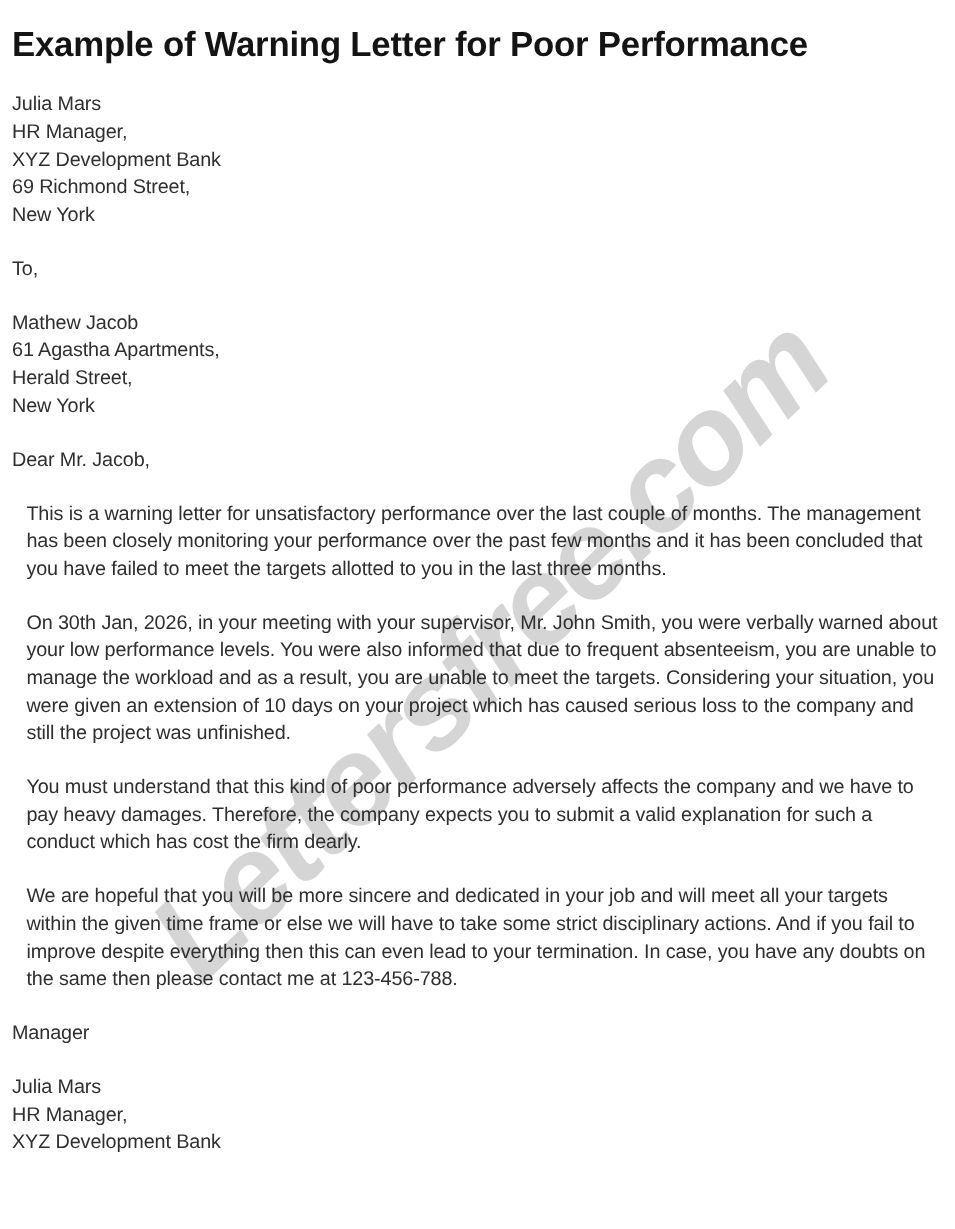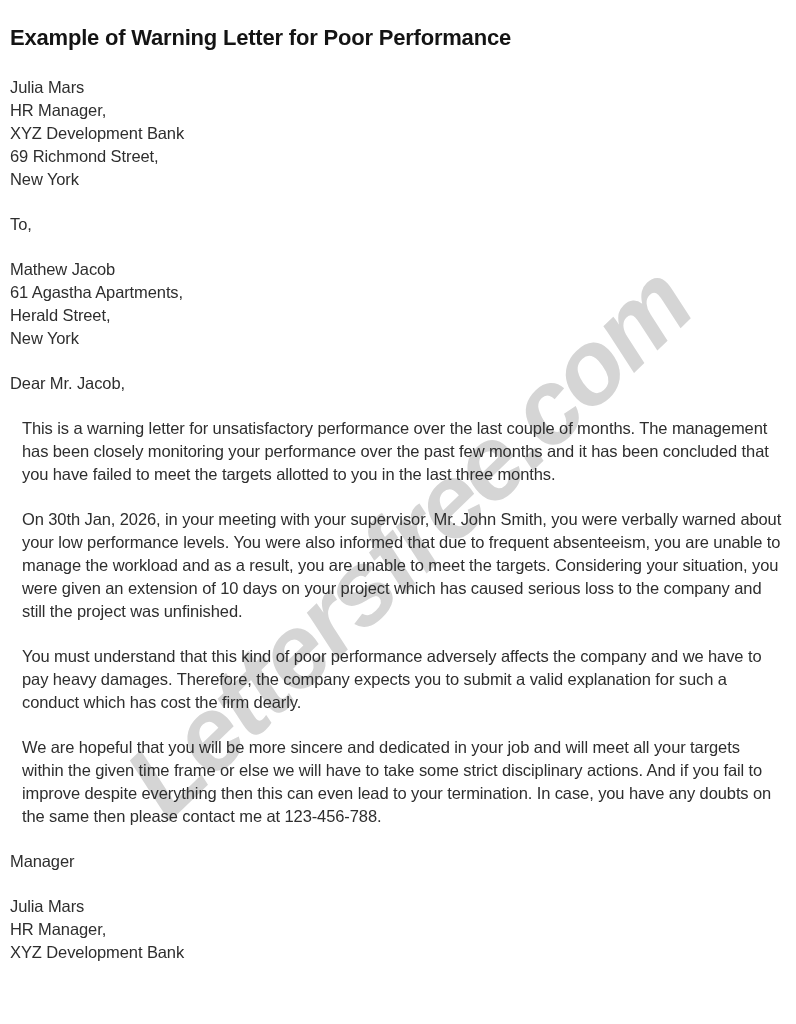--- a/index.html
+++ b/index.html
@@ -35,21 +35,21 @@
   .content {
     position: relative;
     z-index: 1;
     padding: 24px 14px 0 10px;
     color: #2e2e2e;
     font-size: 16.5px;
     line-height: 23px;
     letter-spacing: -0.1px;
   }
   .doc-title {
-    font-size: 22px;
+    font-size: 29px;
     line-height: 28px;
     font-weight: 700;
     color: #141414;
     letter-spacing: -0.2px;
     margin: 0 0 24px 0;
   }
   .block {
     margin: 0 0 22px 0;
   }
   .paragraph {

